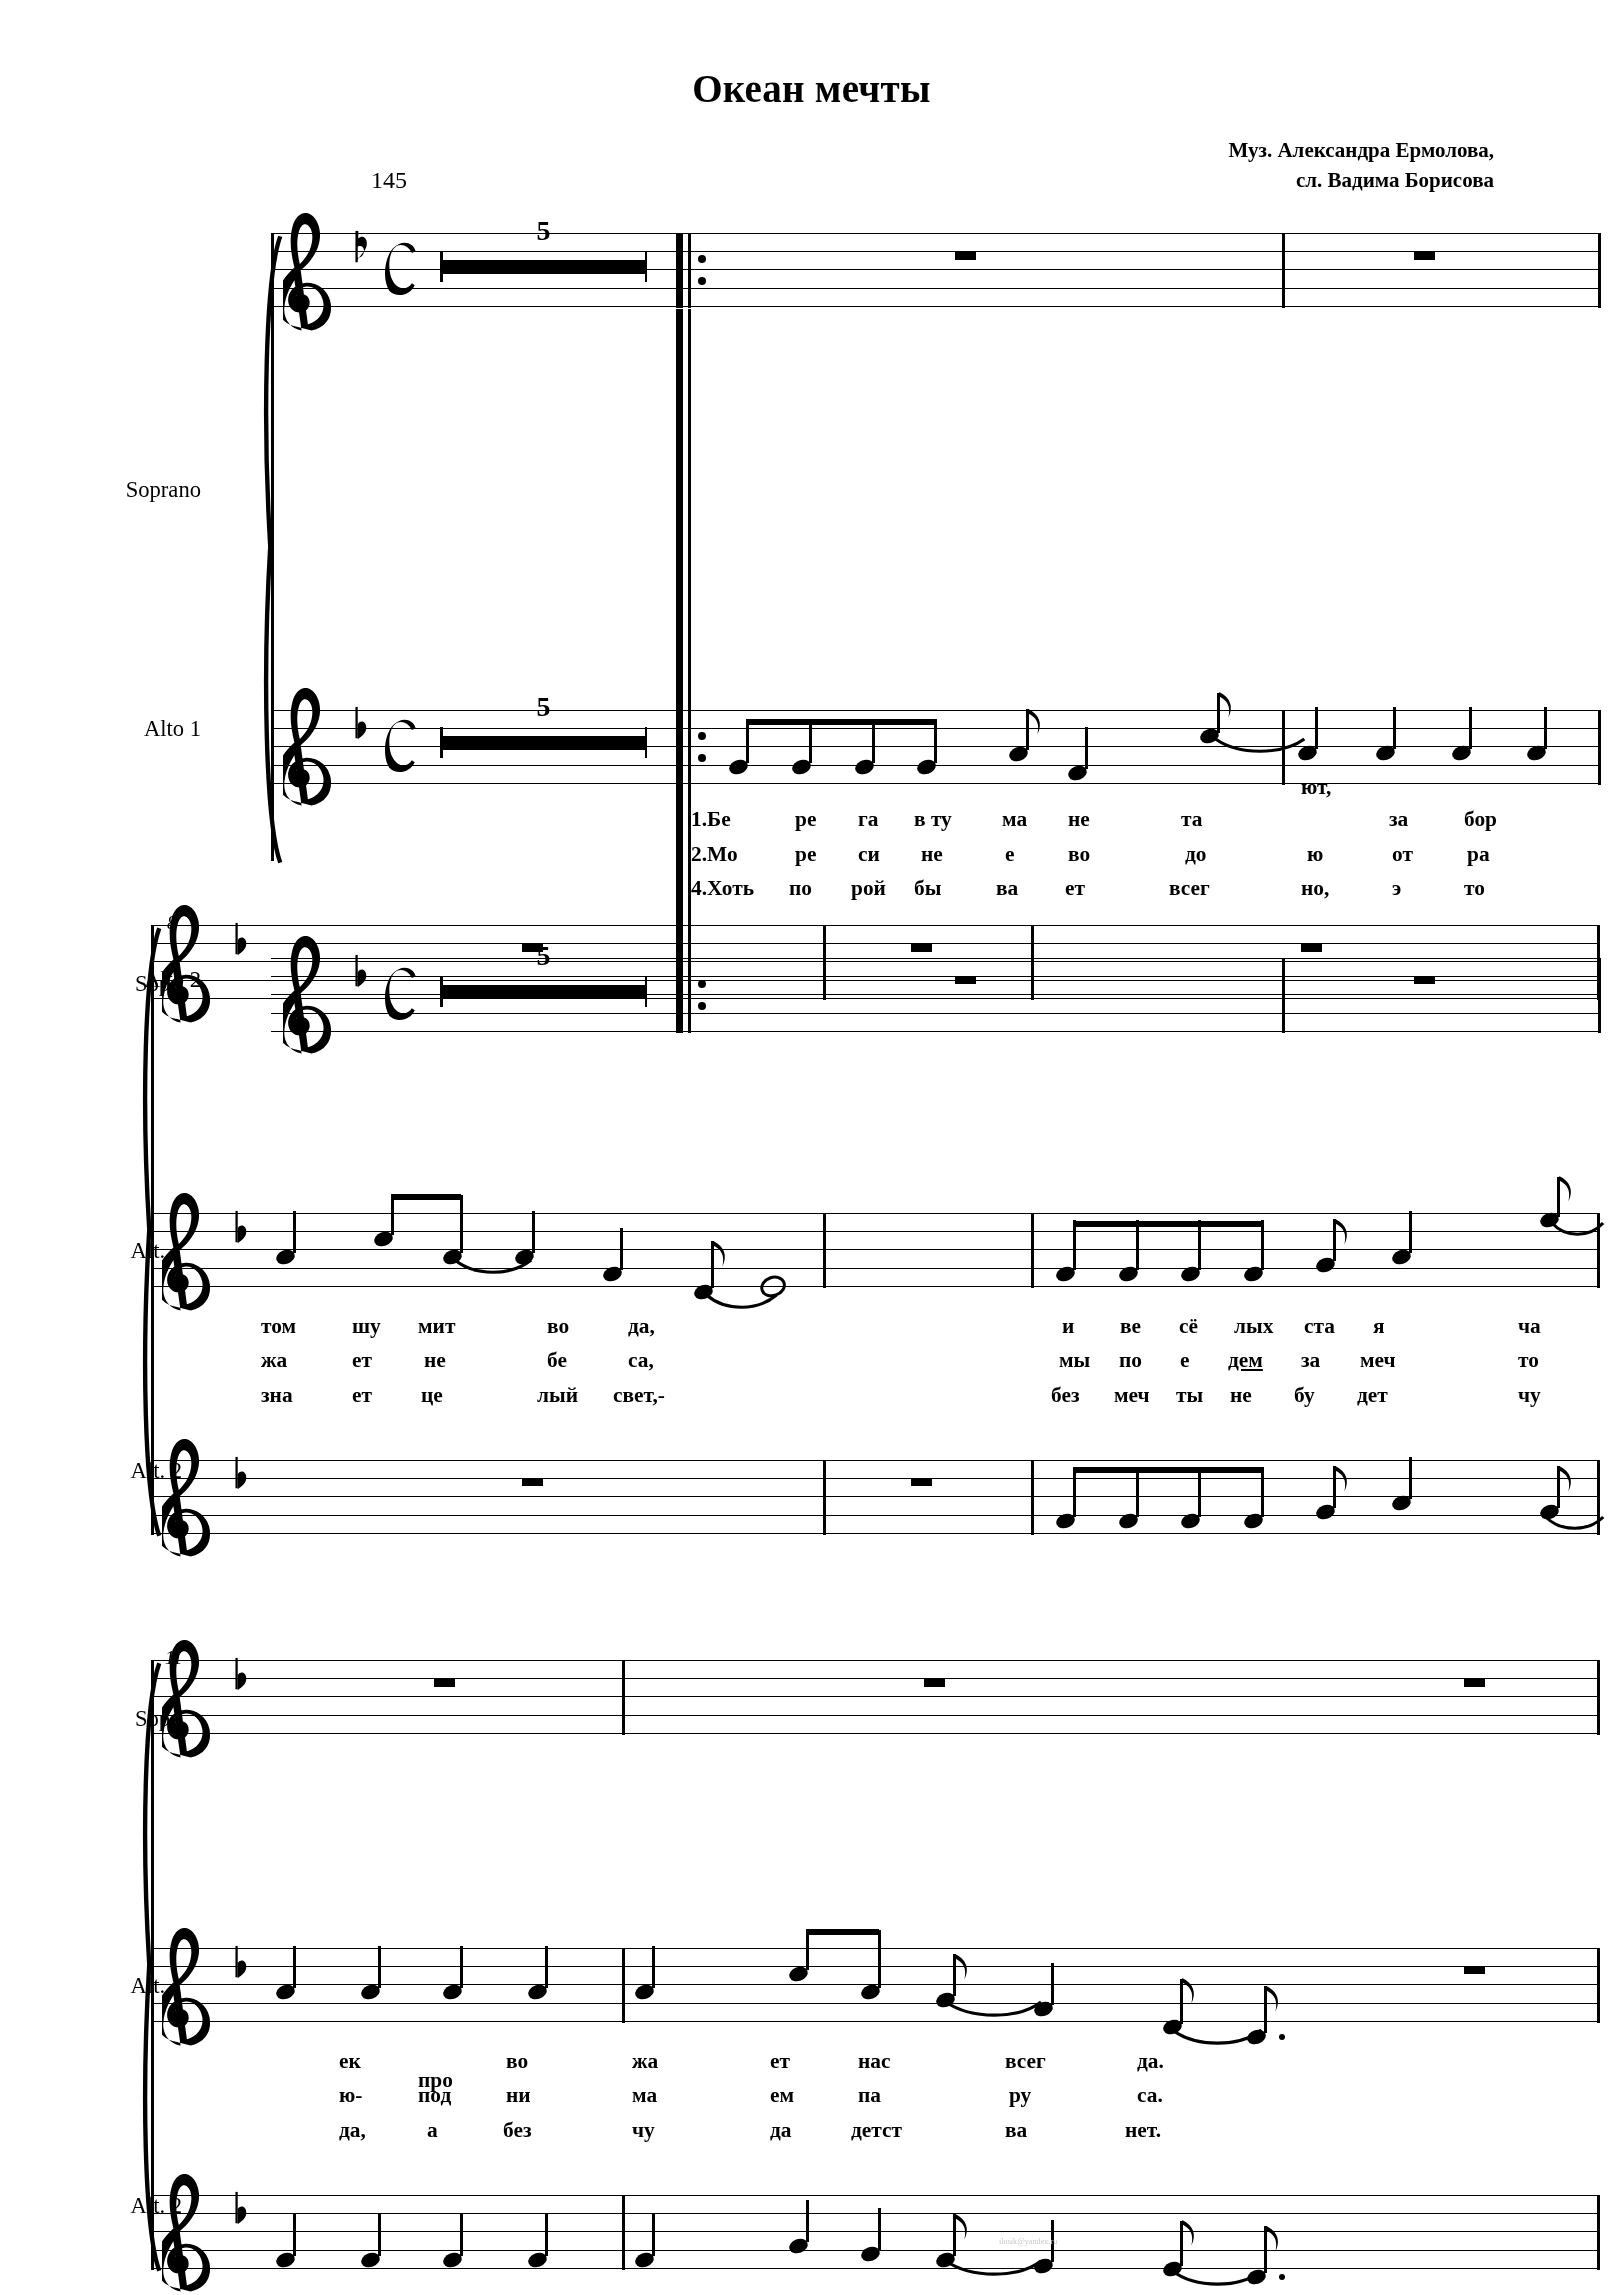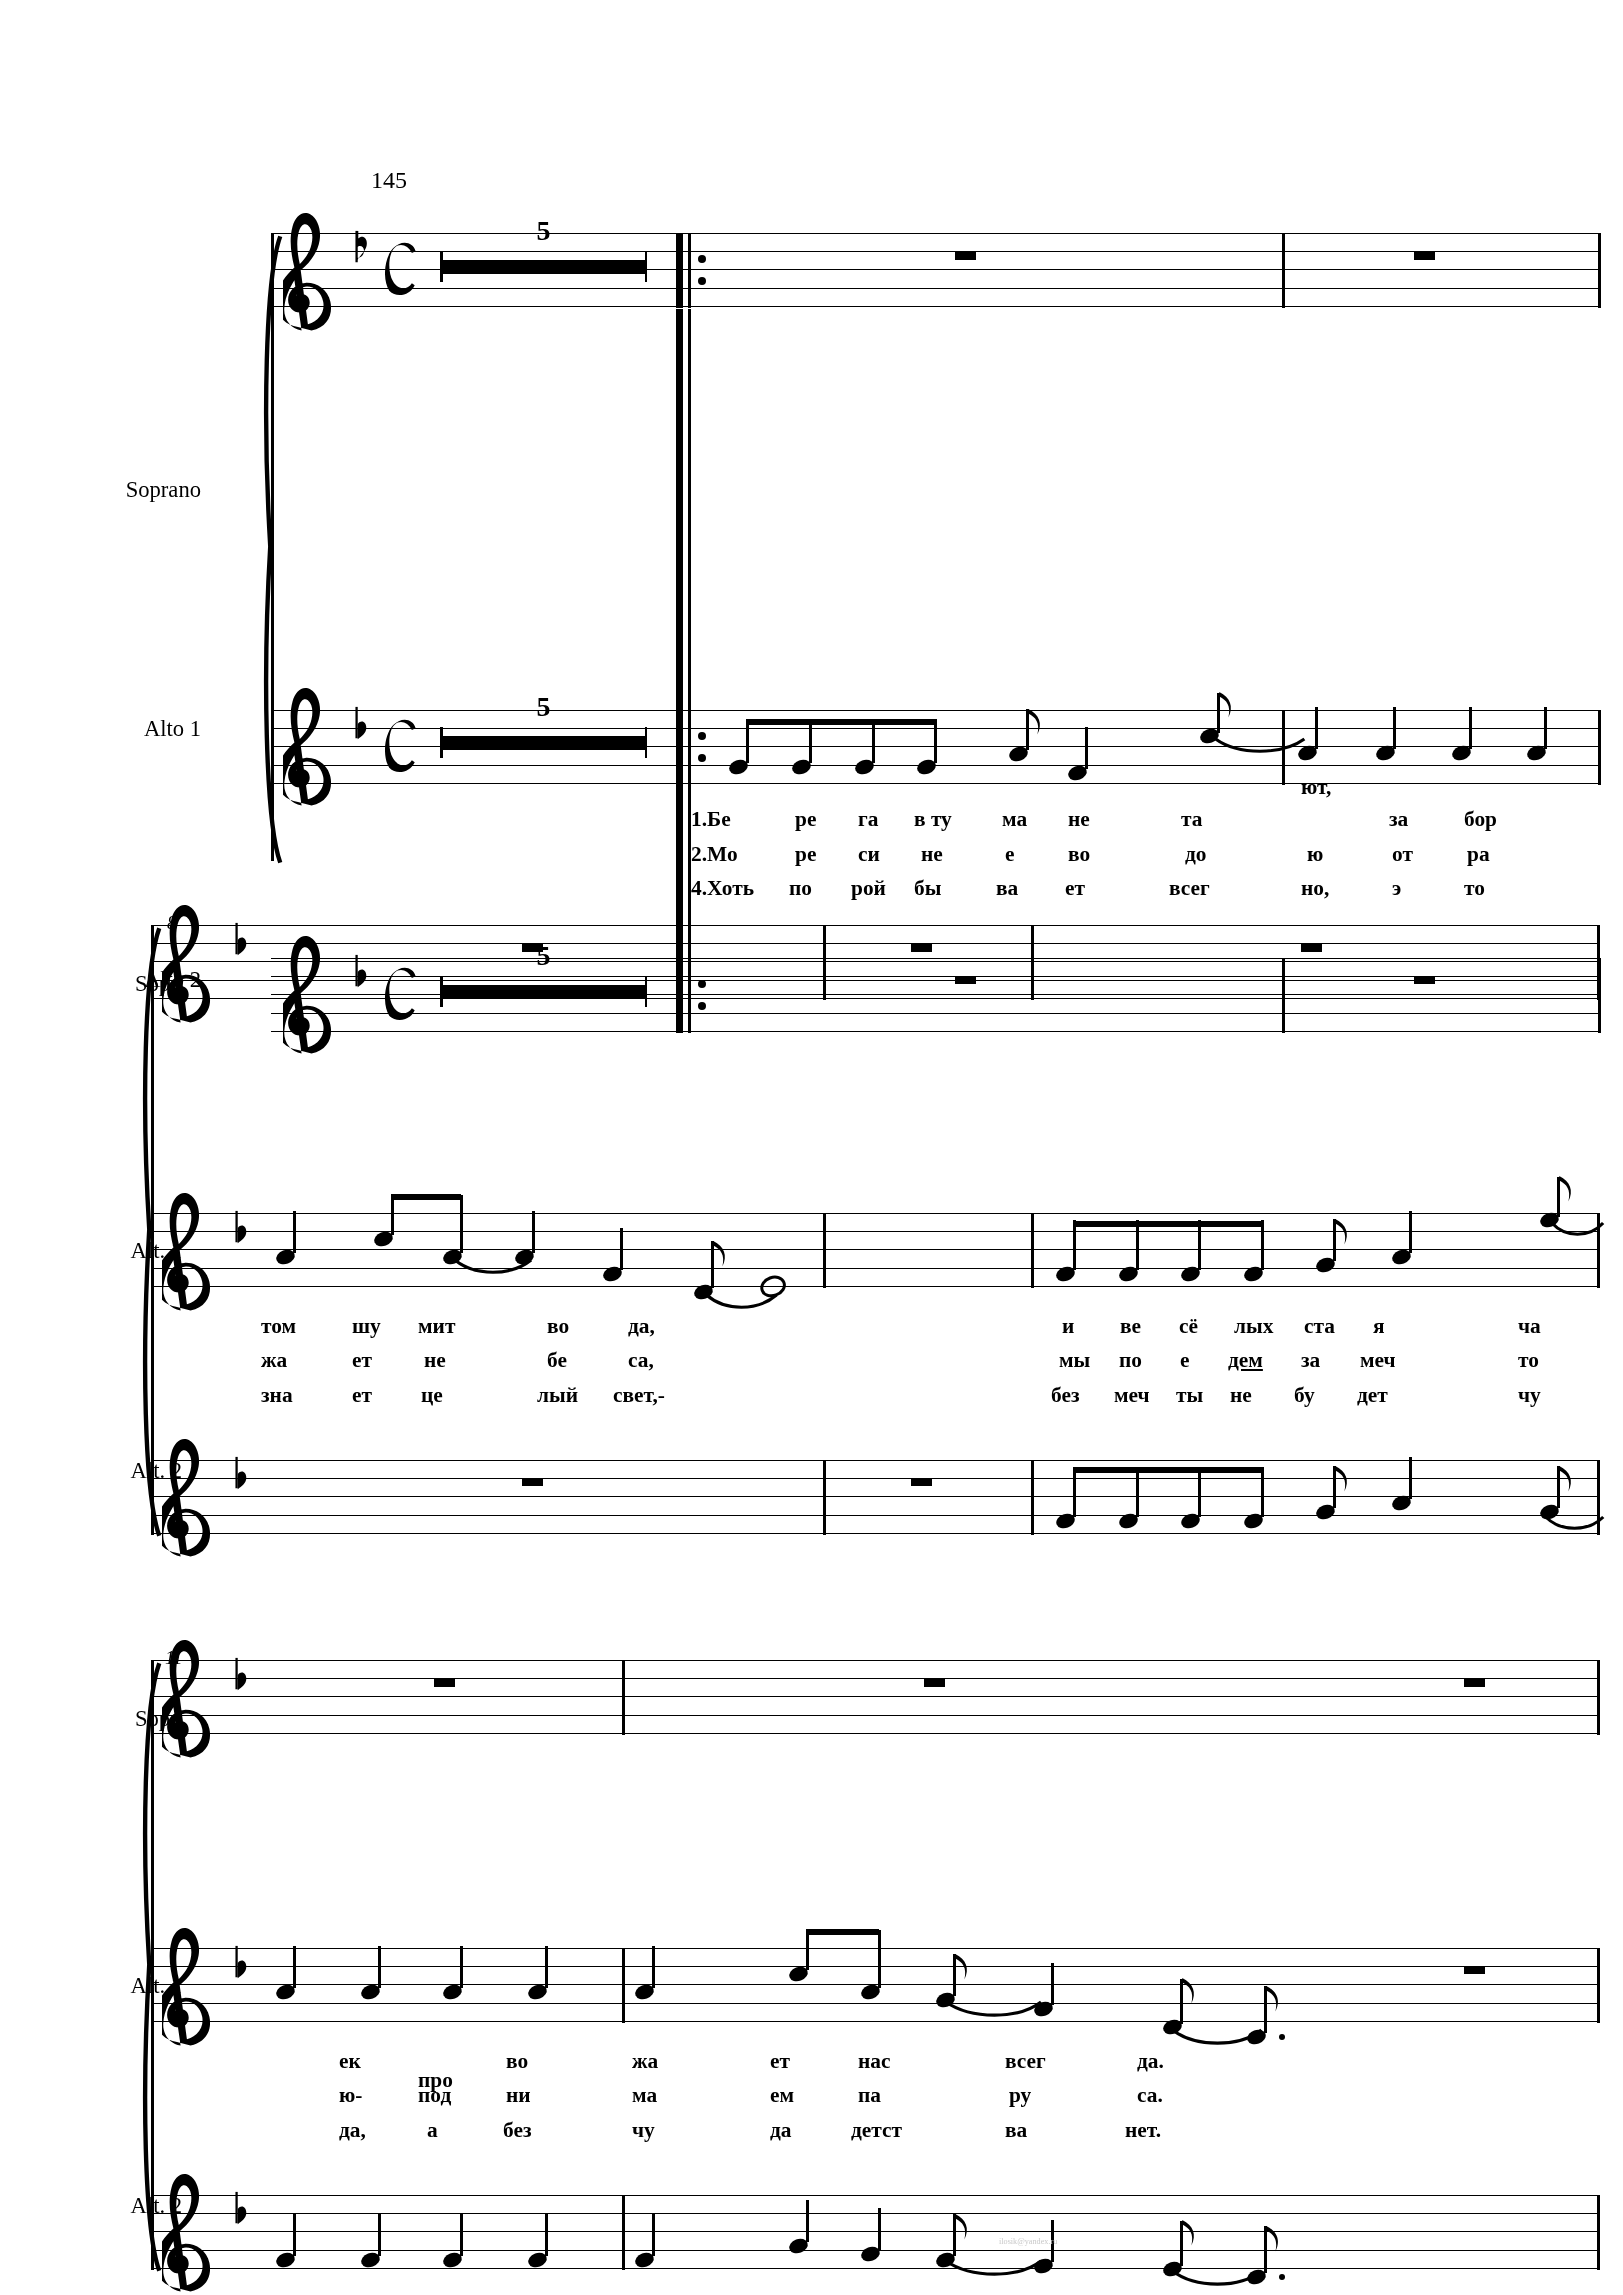--- a/index.html
+++ b/index.html
@@ -94,20 +94,25 @@
   }
   .watermark2{
     position:absolute;left:999px;top:2237px;font-size:8.2px;color:#c9c9c9;
   }
 </style>
 </head>
 <body>
 
 <div class="page">
 
+  <div class="title">Океан мечты</div>
+  <div class="credits">
+    <div>Муз. Александра Ермолова,</div>
+    <div>сл. Вадима Борисова</div>
+  </div>
   <div class="tempo">145</div>
 
   <div class="system" style="left:0;top:207px;width:1623px;height:628px;">
 
     <div class="partlabel" style="left:19px;top:270px;width:182px;">Soprano</div>
     <div class="partlabel" style="left:19px;top:509px;width:182px;">Alto 1</div>
     <div class="partlabel" style="left:19px;top:760px;width:182px;">Alto 2</div>
 
     <div class="brace" style="left:259px;top:25px;">
       <svg width="25" height="635" viewBox="0 0 40 1010">

